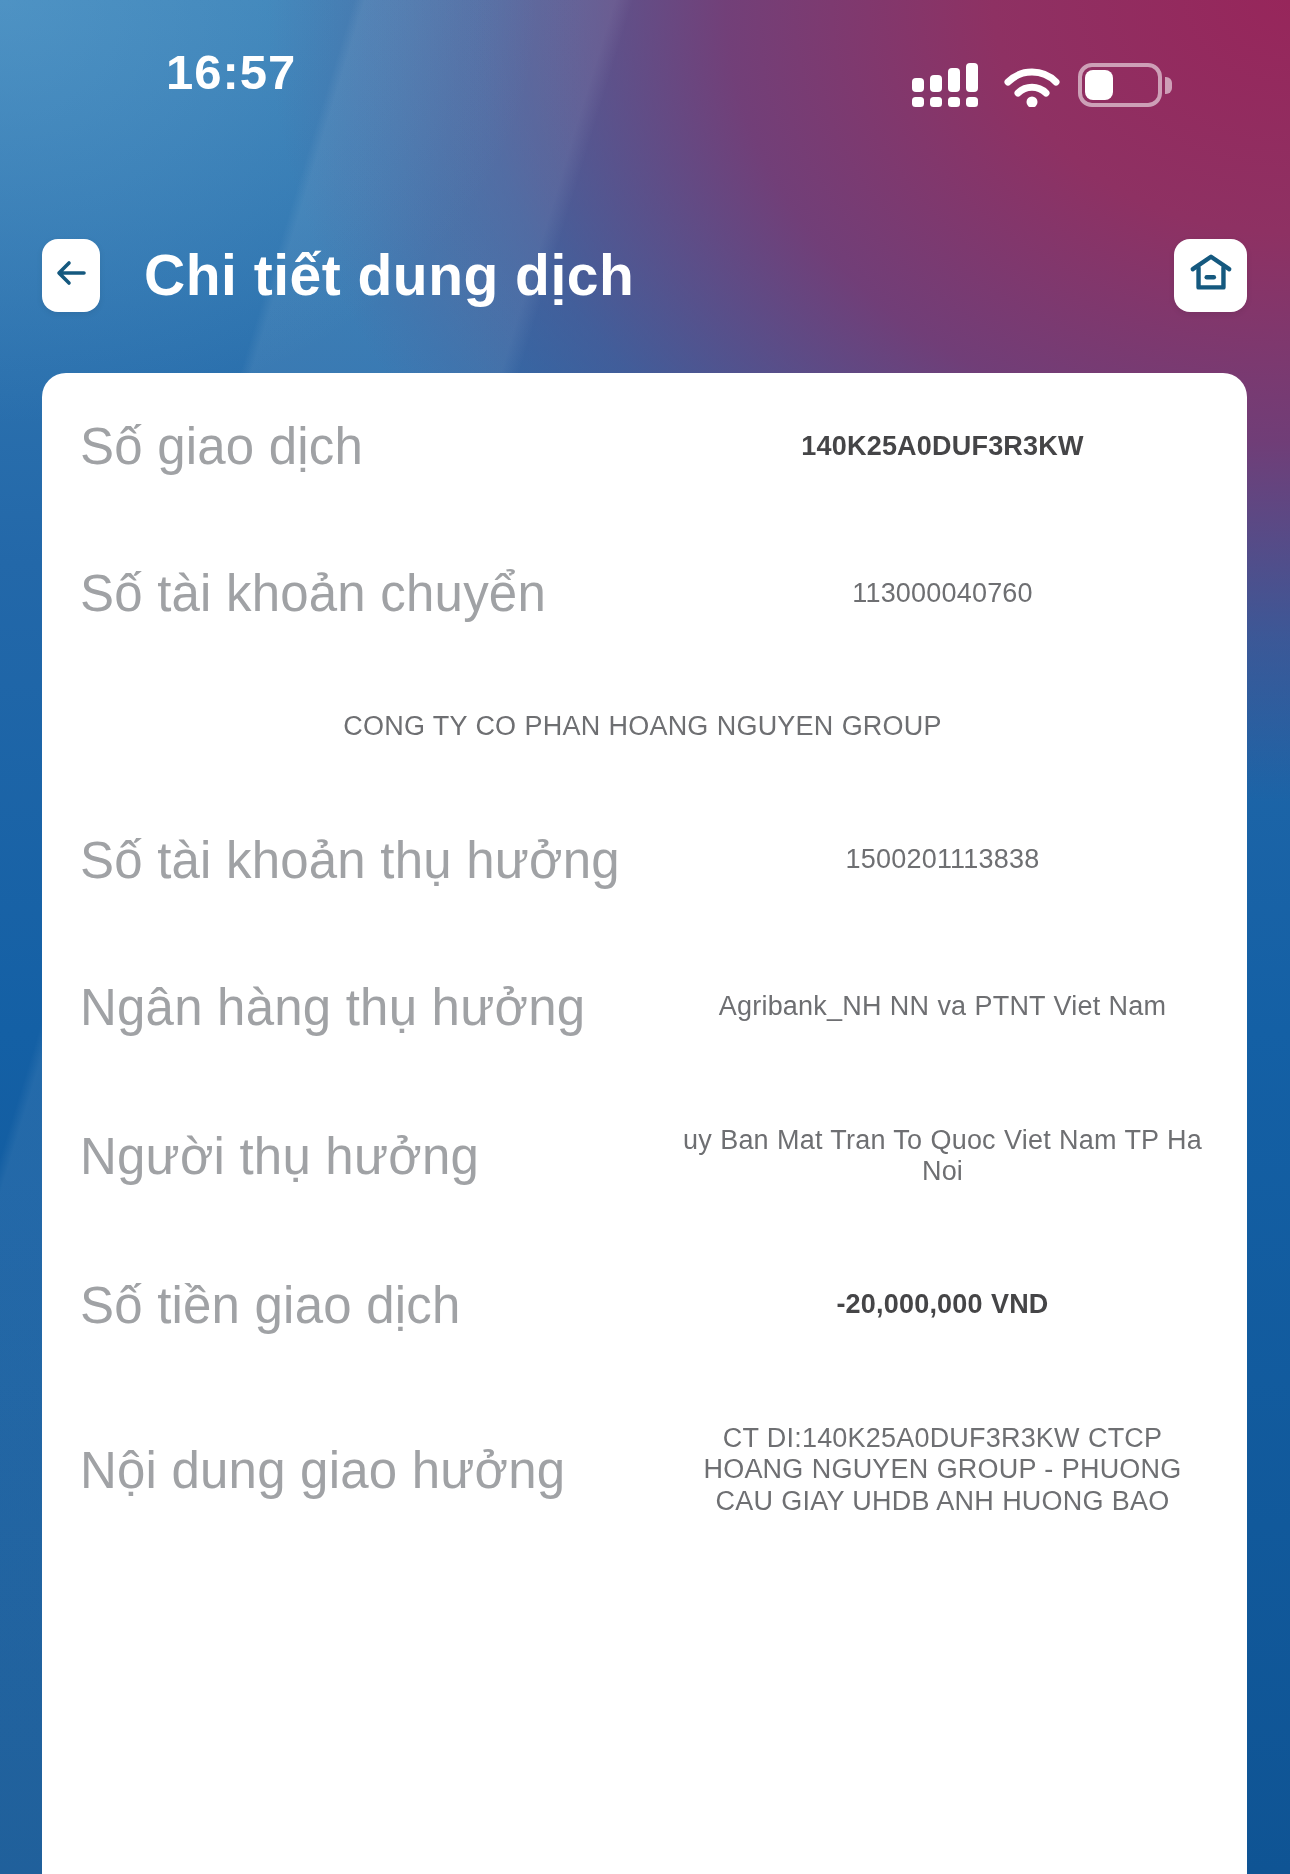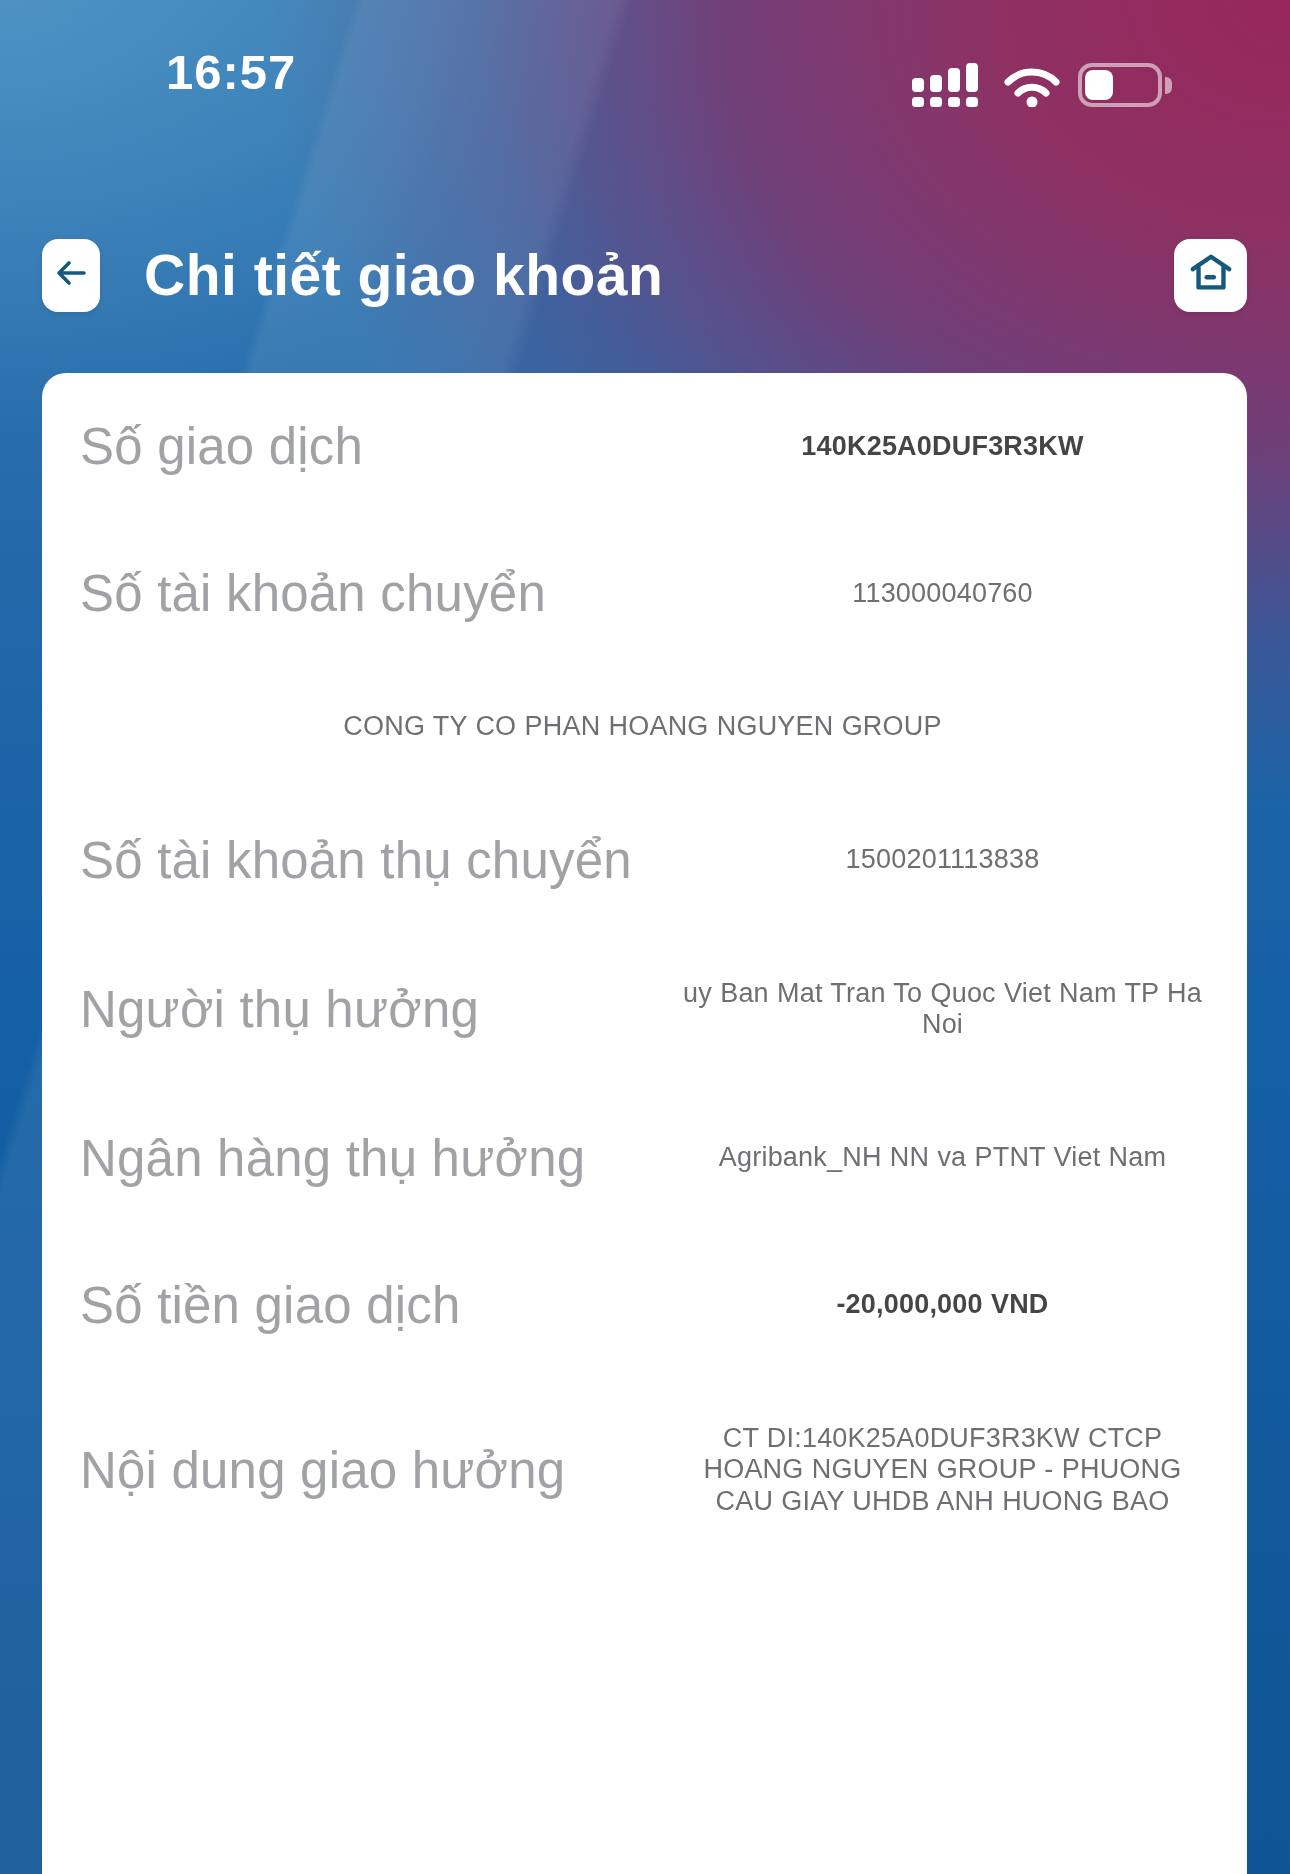--- a/index.html
+++ b/index.html
@@ -101,21 +101,21 @@
   </div>
 
   <div class="header">
     <div class="icon-btn back-btn">
       <span>
         <svg width="40" height="40" viewBox="0 0 40 40">
           <path d="M33 20 H9 M18 10 L8 20 L18 30" fill="none" stroke="#15597f" stroke-width="3.6" stroke-linecap="round" stroke-linejoin="round"></path>
         </svg>
       </span>
     </div>
-    <div class="page-title">Chi tiết giao khoản</div>
+    <div class="page-title">Chi tiết dung dịch</div>
     <div class="icon-btn home-btn">
       <span>
         <svg width="46" height="46" viewBox="0 0 48 48">
           <path d="M5 20 L24 7 L43 20" fill="none" stroke="#15597f" stroke-width="4.6" stroke-linecap="round" stroke-linejoin="round"></path>
           <path d="M11 18.5 V39 H37 V18.5" fill="none" stroke="#15597f" stroke-width="4.6" stroke-linecap="round" stroke-linejoin="round"></path>
           <path d="M19.5 28.5 H27" fill="none" stroke="#15597f" stroke-width="4.6" stroke-linecap="round"></path>
         </svg>
       </span>
     </div>
   </div>
@@ -130,32 +130,32 @@
     <div class="row">
       <div class="row-label">Số tài khoản chuyển</div>
       <div class="row-value">113000040760</div>
     </div>
 
     <div class="row">
       <div class="row-value">CONG TY CO PHAN HOANG NGUYEN GROUP</div>
     </div>
 
     <div class="row">
-      <div class="row-label">Số tài khoản thụ chuyển</div>
+      <div class="row-label">Số tài khoản thụ hưởng</div>
       <div class="row-value">1500201113838</div>
+    </div>
+
+    <div class="row">
+      <div class="row-label">Ngân hàng thụ hưởng</div>
+      <div class="row-value">Agribank_NH NN va PTNT Viet Nam</div>
     </div>
 
     <div class="row">
       <div class="row-label">Người thụ hưởng</div>
       <div class="row-value">uy Ban Mat Tran To Quoc Viet Nam TP Ha Noi</div>
-    </div>
-
-    <div class="row">
-      <div class="row-label">Ngân hàng thụ hưởng</div>
-      <div class="row-value">Agribank_NH NN va PTNT Viet Nam</div>
     </div>
 
     <div class="row">
       <div class="row-label">Số tiền giao dịch</div>
       <div class="row-value bold">-20,000,000 VND</div>
     </div>
 
     <div class="row">
       <div class="row-label">Nội dung giao hưởng</div>
       <div class="row-value">CT DI:140K25A0DUF3R3KW CTCP HOANG NGUYEN GROUP - PHUONG CAU GIAY UHDB ANH HUONG BAO</div>

